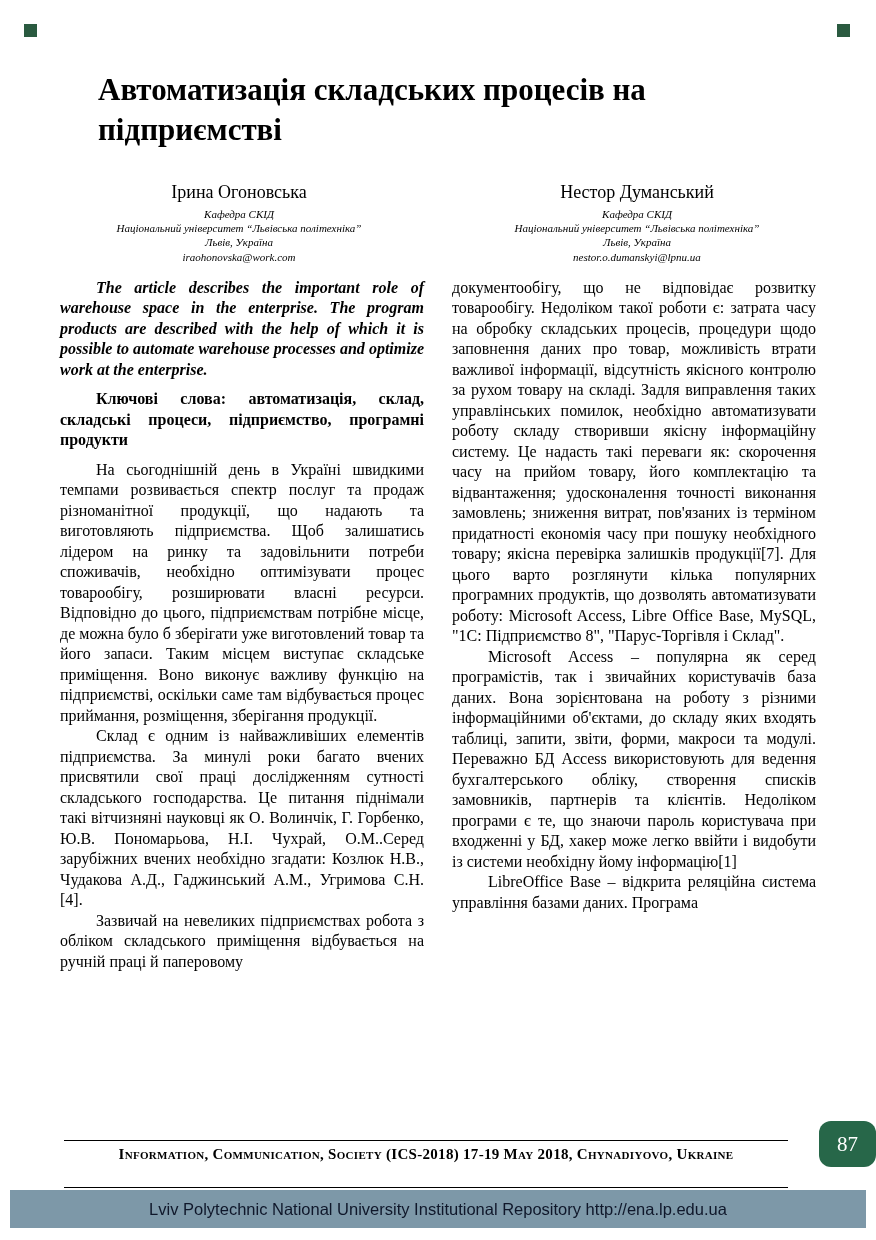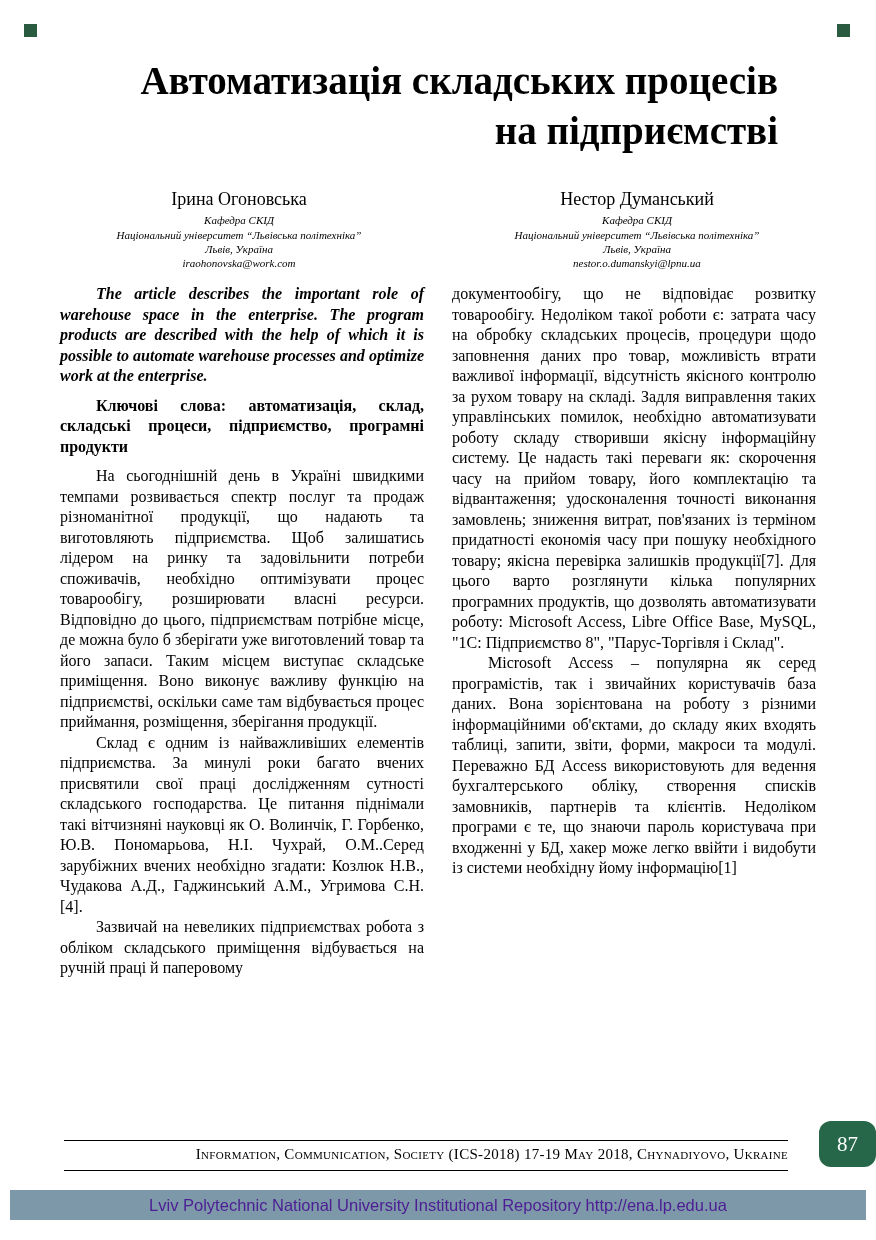--- a/index.html
+++ b/index.html
@@ -17,24 +17,24 @@
   }
   .corner-mark {
     position: absolute;
     width: 13px; height: 13px;
     background: #2a5a40;
   }
   .corner-tl { left: 24px; top: 24px; }
   .corner-tr { right: 26px; top: 24px; }
 
   .paper-title {
-    margin: 56px auto 0;
+    margin: 70px auto 0;
     width: 680px;
-    text-align: right;
-    font-size: 39px;
+    text-align: left;
+    font-size: 31px;
     font-weight: bold;
     line-height: 1.28;
   }
 
   .authors-row {
     display: flex;
     margin: 32px 40px 0;
   }
   .author-block {
     flex: 1;
@@ -68,44 +68,45 @@
     font-weight: bold;
     text-indent: 36px;
     margin-bottom: 9px;
   }
 
   .conf-strip {
     position: absolute;
     left: 64px; right: 88px; top: 1140px;
     border-top: 1px solid #000;
     border-bottom: 1px solid #000;
-    padding: 5px 0 7px;
-    text-align: right;
+    padding: 5px 0 24px;
+    text-align: center;
     font-variant: small-caps;
     font-size: 15px;
     letter-spacing: 0.3px;
+    font-weight: bold;
   }
   .page-num-box {
     position: absolute;
     right: 0; top: 1121px;
     width: 57px; height: 46px;
     background: #276749;
     color: #ffffff;
     display: flex;
     align-items: center;
     justify-content: center;
     font-size: 21px;
     border-radius: 12px;
   }
   .repo-bar {
     position: absolute;
     left: 10px; right: 10px; top: 1190px;
-    height: 30px;
+    height: 38px;
     background: #7d98a8;
-    color: #4c1d95;
+    color: #0f172a;
     display: flex;
     align-items: center;
     justify-content: center;
     font-family: "Liberation Sans", sans-serif;
     font-size: 16.5px;
   }
 </style>
 </head>
 <body>
 
@@ -137,20 +138,21 @@
     <div class="col">
       <p class="abstract-para">The article describes the important role of warehouse space in the enterprise. The program products are described with the help of which it is possible to automate warehouse processes and optimize work at the enterprise.</p>
       <p class="keywords-para"><span>Ключові слова:</span> <span>автоматизація, склад, складські процеси, підприємство, програмні продукти</span></p>
       <p class="para">На сьогоднішній день в Україні швидкими темпами розвивається спектр послуг та продаж різноманітної продукції, що надають та виготовляють підприємства. Щоб залишатись лідером на ринку та задовільнити потреби споживачів, необхідно оптимізувати процес товарообігу, розширювати власні ресурси. Відповідно до цього, підприємствам потрібне місце, де можна було б зберігати уже виготовлений товар та його запаси. Таким місцем виступає складське приміщення. Воно виконує важливу функцію на підприємстві, оскільки саме там відбувається процес приймання, розміщення, зберігання продукції.</p>
       <p class="para">Склад є одним із найважливіших елементів підприємства. За минулі роки багато вчених присвятили свої праці дослідженням сутності складського господарства. Це питання піднімали такі вітчизняні науковці як О. Волинчік, Г. Горбенко, Ю.В. Пономарьова, Н.І. Чухрай, О.М..Серед зарубіжних вчених необхідно згадати: Козлюк Н.В., Чудакова А.Д., Гаджинський А.М., Угримова С.Н. [4].</p>
       <p class="para">Зазвичай на невеликих підприємствах робота з обліком складського приміщення відбувається на ручній праці й паперовому</p>
     </div>
     <div class="col">
       <p class="para no-indent">документообігу, що не відповідає розвитку товарообігу. Недоліком такої роботи є: затрата часу на обробку складських процесів, процедури щодо заповнення даних про товар, можливість втрати важливої інформації, відсутність якісного контролю за рухом товару на складі. Задля виправлення таких управлінських помилок, необхідно автоматизувати роботу складу створивши якісну інформаційну систему. Це надасть такі переваги як: скорочення часу на прийом товару, його комплектацію та відвантаження; удосконалення точності виконання замовлень; зниження витрат, пов'язаних із терміном придатності економія часу при пошуку необхідного товару; якісна перевірка залишків продукції[7]. Для цього варто розглянути кілька популярних програмних продуктів, що дозволять автоматизувати роботу: Microsoft Access, Libre Office Base, MySQL, "1С: Підприємство 8", "Парус-Торгівля і Склад".</p>
       <p class="para">Microsoft Access – популярна як серед програмістів, так і звичайних користувачів база даних. Вона зорієнтована на роботу з різними інформаційними об'єктами, до складу яких входять таблиці, запити, звіти, форми, макроси та модулі. Переважно БД Access використовують для ведення бухгалтерського обліку, створення списків замовників, партнерів та клієнтів. Недоліком програми є те, що знаючи пароль користувача при входженні у БД, хакер може легко ввійти і видобути із системи необхідну йому інформацію[1]</p>
+      <p class="para">LibreOffice Base – відкрита реляційна система управління базами даних. Програма</p>
     </div>
   </div>
 
   <div class="conf-strip">Information, Communication, Society (ICS-2018) 17-19 May 2018, Chynadiyovo, Ukraine</div>
 
   <div class="page-num-box">87</div>
 
   <div class="repo-bar">Lviv Polytechnic National University Institutional Repository http://ena.lp.edu.ua</div>
 
 </div>

